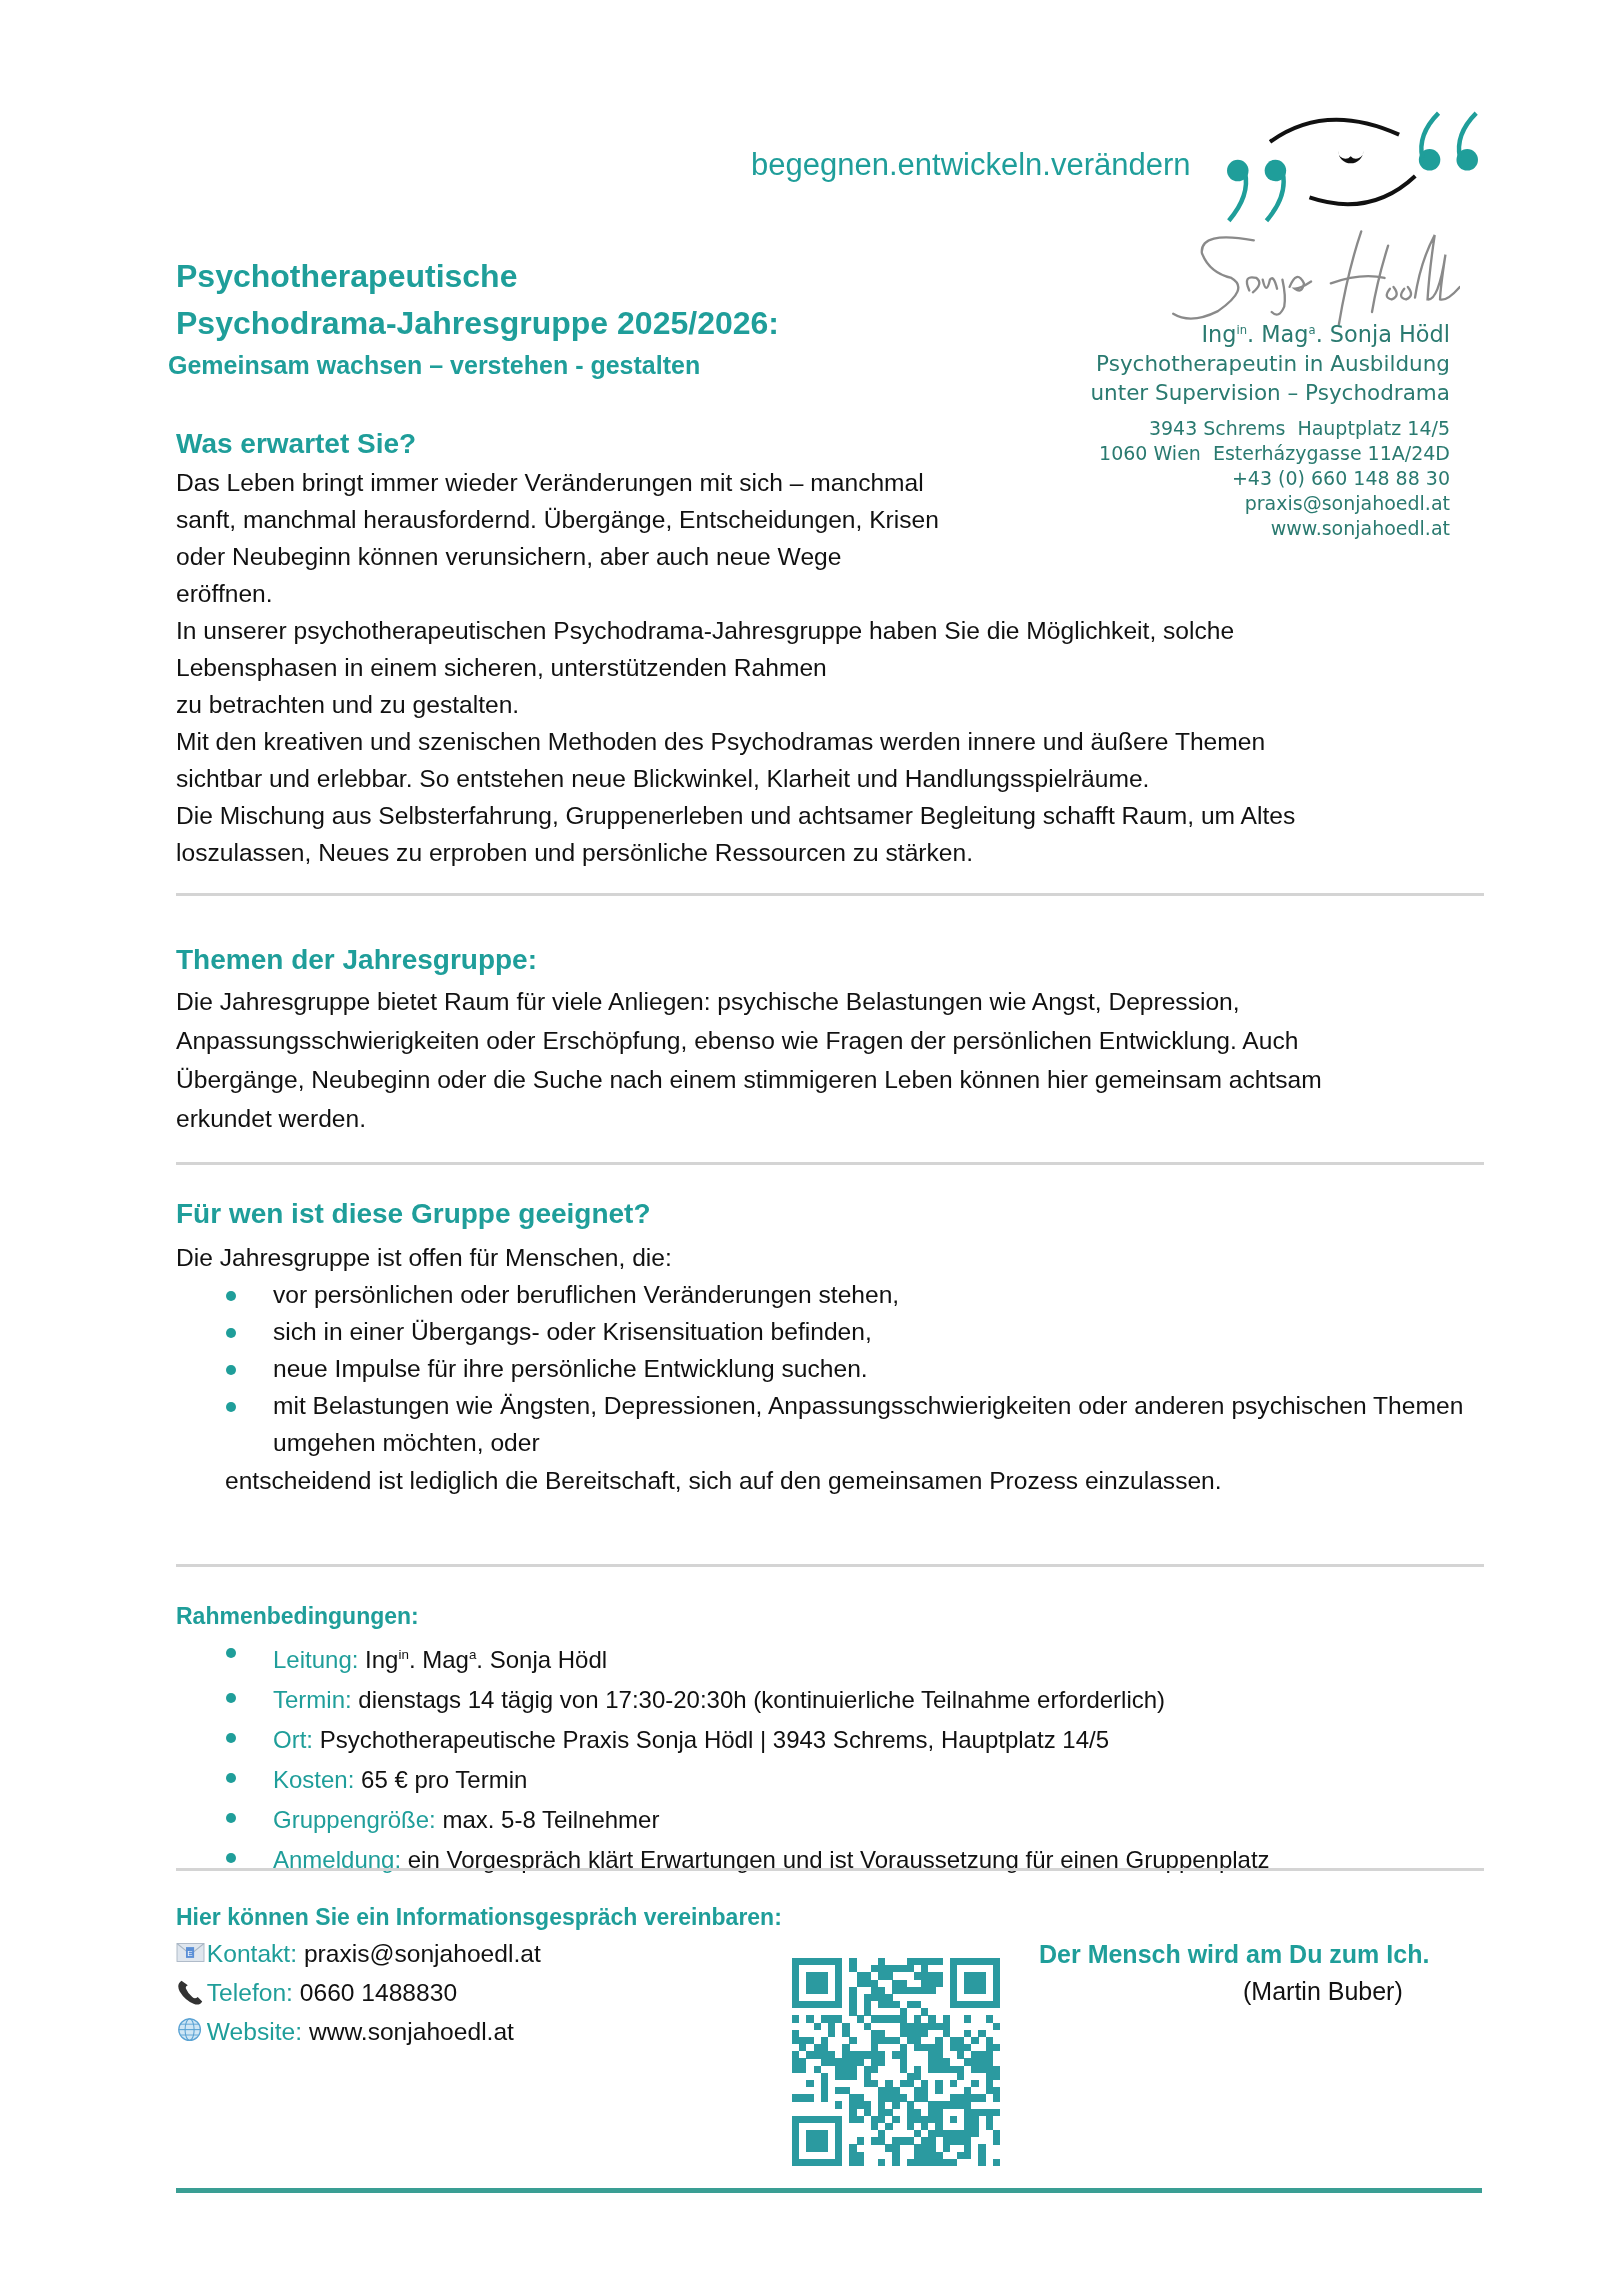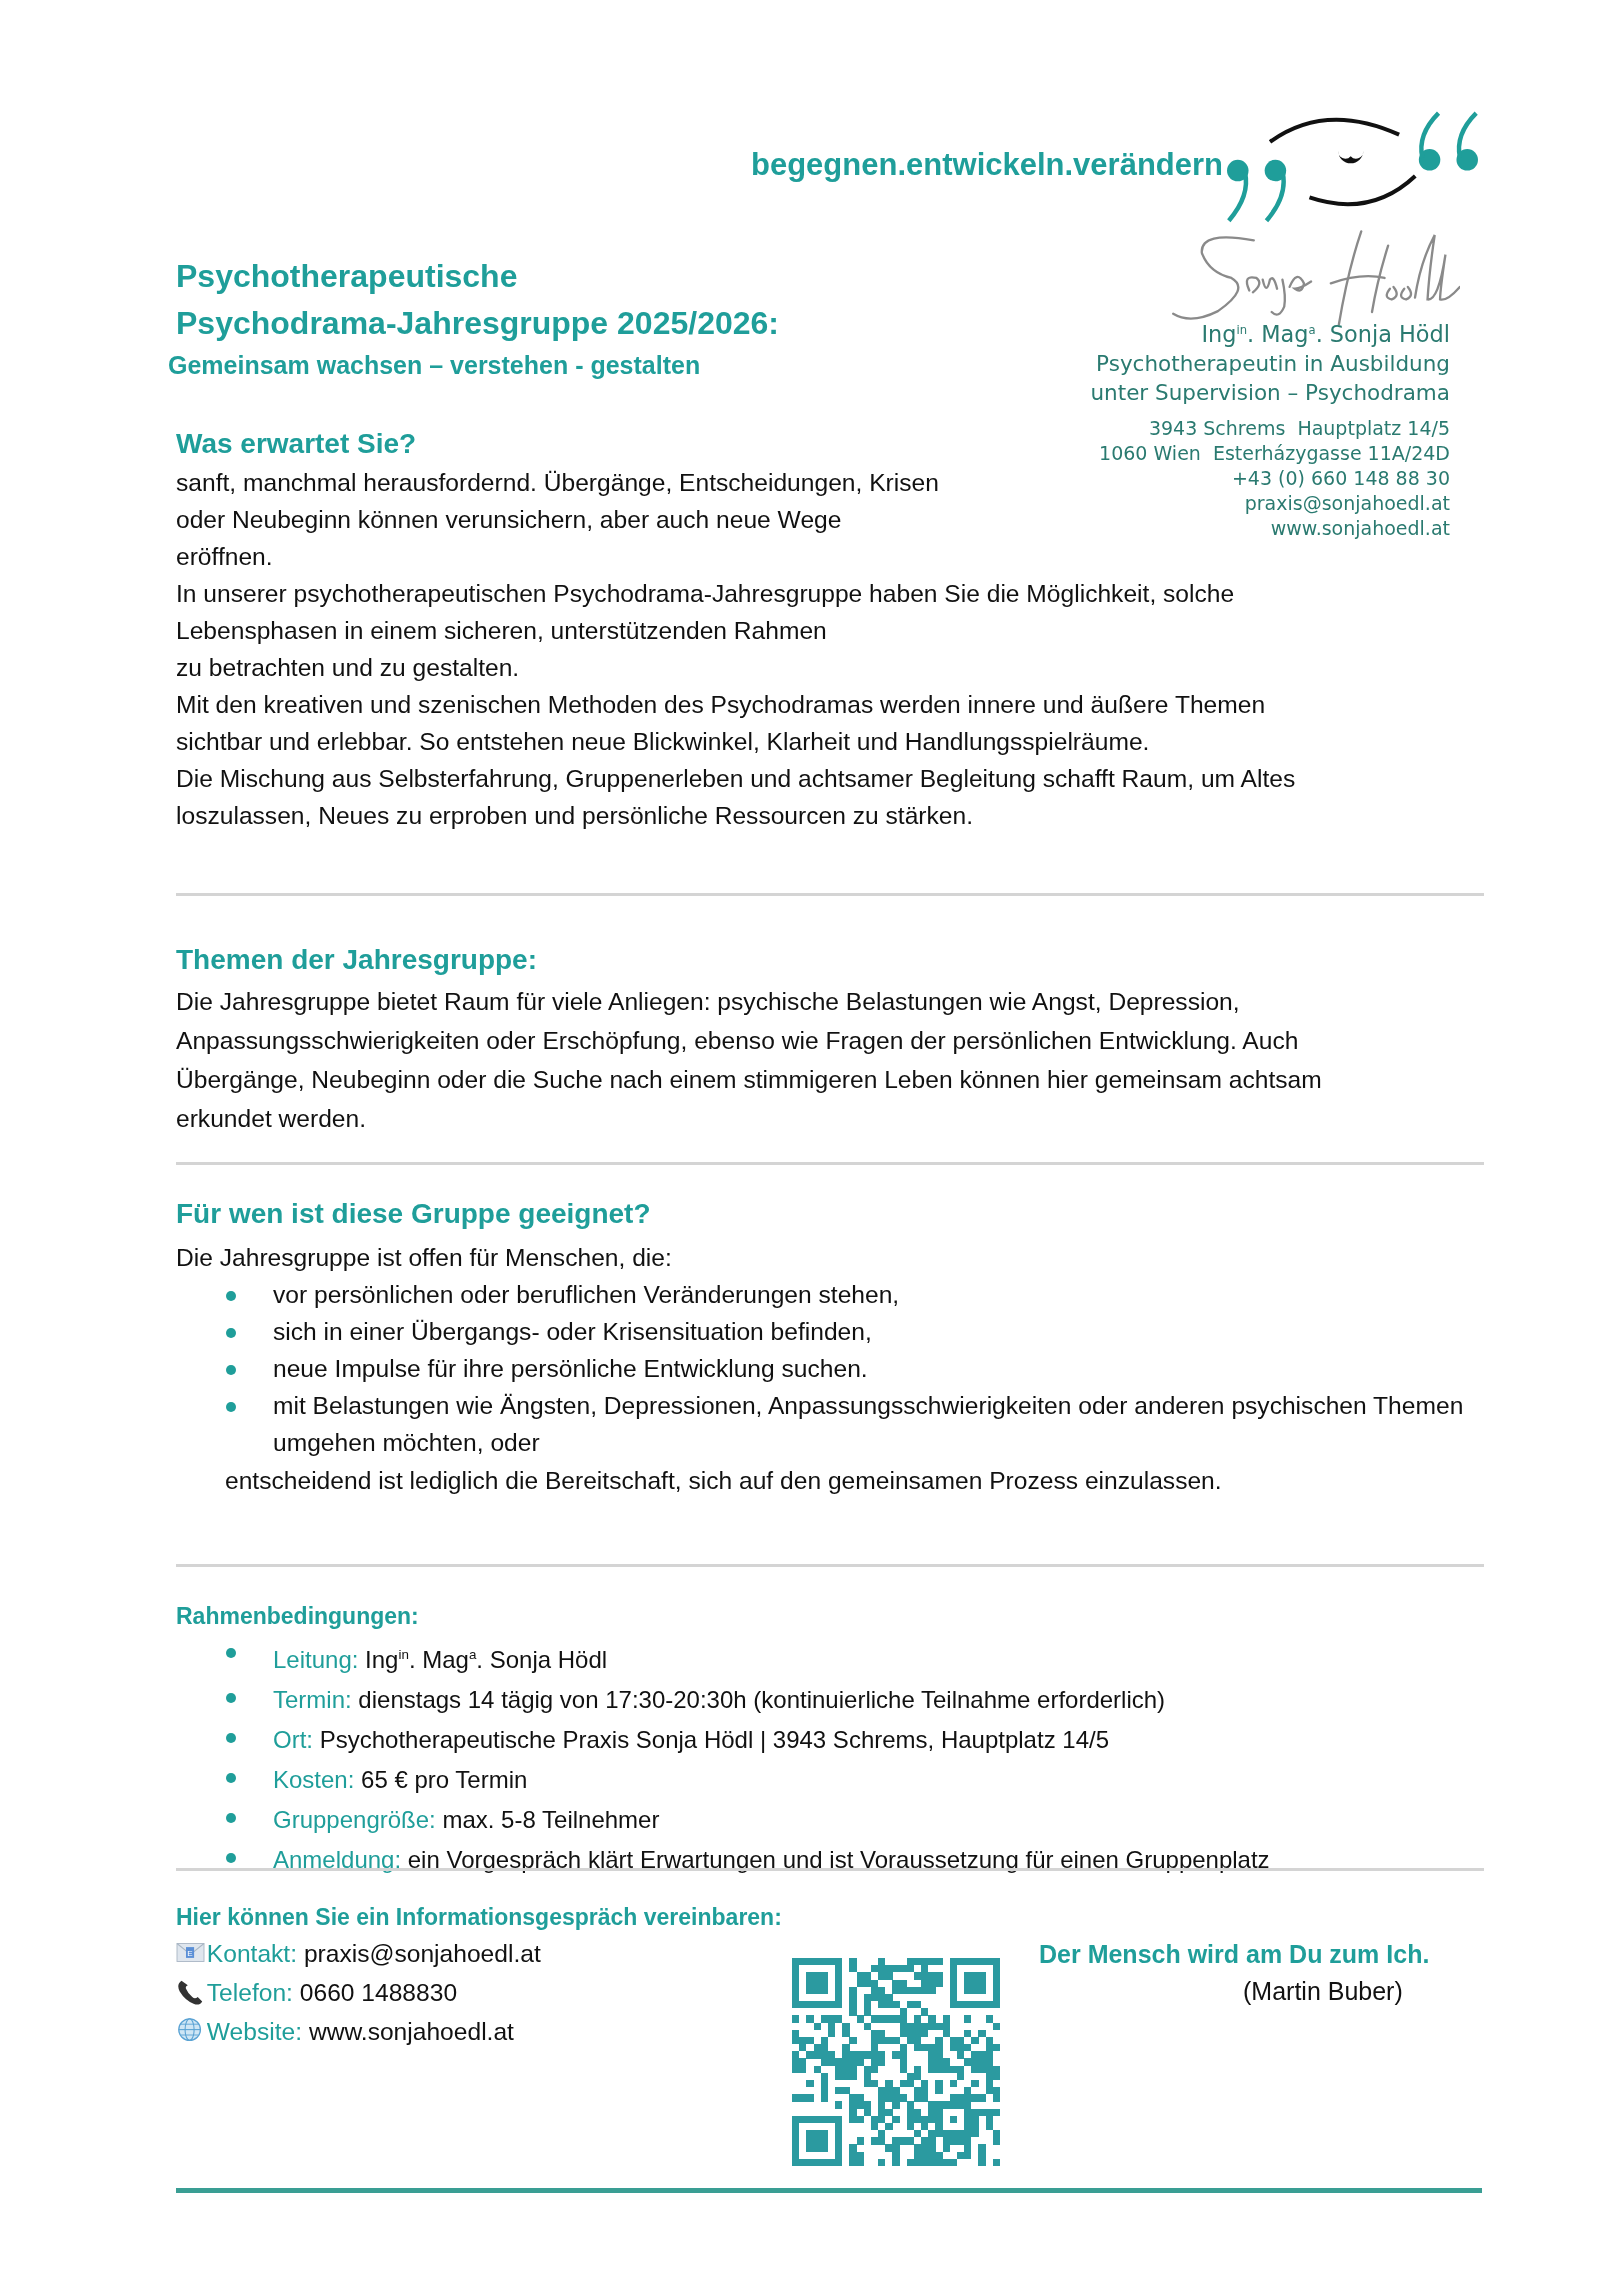--- a/index.html
+++ b/index.html
@@ -1,21 +1,21 @@
 <!DOCTYPE html>
 <html style="font-size:14.3px"><head>
   <meta charset="utf-8">
   <style>
     html, body { margin: 0; padding: 0; background: #ffffff; }
     body { width: 1620px; height: 2293px; position: relative; overflow: hidden;
            font-family: "Liberation Sans", sans-serif; color: #111111; }
     .abs { position: absolute; }
 
     
-    .tagline { left: 751px; top: 147px; font-size: 31px; font-weight: bold; color: #1f9e9a; letter-spacing: 0px; white-space: nowrap; }
+    .tagline { left: 751px; top: 147px; font-size: 31px; font-weight: normal; color: #1f9e9a; letter-spacing: 0px; white-space: nowrap; }
     .logo-eye { left: 1218px; top: 106px; width: 269px; height: 121px; }
     .signature { left: 1164px; top: 226px; width: 296px; height: 103px; }
 
     
     .card { right: 170px; top: 315px; text-align: right; color: #2a7a70; font-family: "DejaVu Sans", sans-serif; }
     .card .name { font-size: 22.4px; line-height: 30px; }
     .card .role { font-size: 21.5px; line-height: 29px; }
     .card .addr { font-size: 19px; line-height: 25px; margin-top: 9px; }
     .card sup { font-size: 11.6px; }
 
@@ -100,20 +100,21 @@
 </div>
 
 <div class="abs title">
   <div>Psychotherapeutische</div>
   <div>Psychodrama-Jahresgruppe 2025/2026:</div>
 </div>
 <div class="abs subtitle">Gemeinsam wachsen – verstehen - gestalten</div>
 
 <div class="abs h2" style="left:176px; top:428px;">Was erwartet Sie?</div>
 <div class="abs body-text" style="left:176px; top:464px; white-space:nowrap;">
+  <div>Das Leben bringt immer wieder Veränderungen mit sich – manchmal</div>
   <div>sanft, manchmal herausfordernd. Übergänge, Entscheidungen, Krisen</div>
   <div>oder Neubeginn können verunsichern, aber auch neue Wege</div>
   <div>eröffnen.</div>
   <div>In unserer psychotherapeutischen Psychodrama-Jahresgruppe haben Sie die Möglichkeit, solche</div>
   <div>Lebensphasen in einem sicheren, unterstützenden Rahmen</div>
   <div>zu betrachten und zu gestalten.</div>
   <div>Mit den kreativen und szenischen Methoden des Psychodramas werden innere und äußere Themen</div>
   <div>sichtbar und erlebbar. So entstehen neue Blickwinkel, Klarheit und Handlungsspielräume.</div>
   <div>Die Mischung aus Selbsterfahrung, Gruppenerleben und achtsamer Begleitung schafft Raum, um Altes</div>
   <div>loszulassen, Neues zu erproben und persönliche Ressourcen zu stärken.</div>

